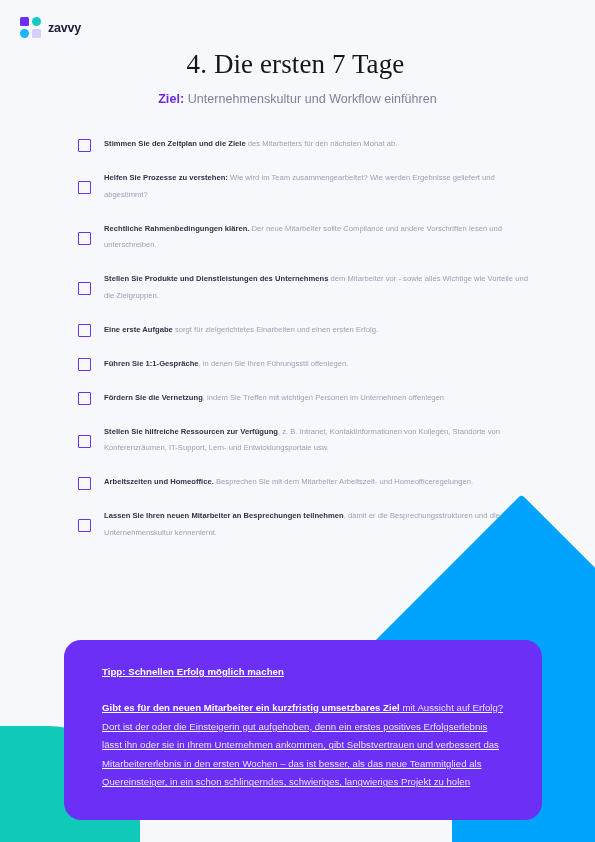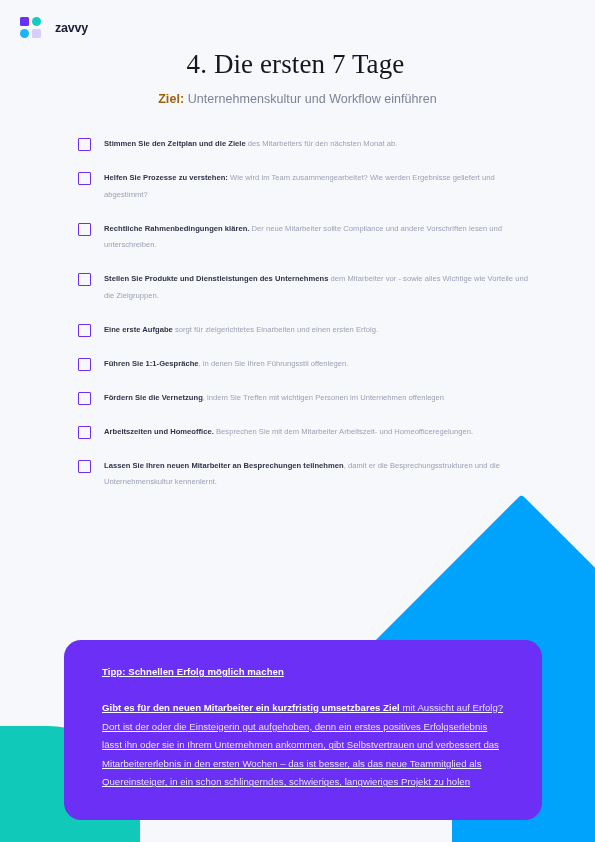--- a/index.html
+++ b/index.html
@@ -58,21 +58,21 @@
     z-index: 2;
     width: 595px;
     height: 842px;
   }
   #brand {
     position: absolute;
     left: 20px;
     top: 17px;
     display: flex;
     align-items: center;
-    gap: 14px;
+    gap: 7px;
   }
   #brand-mark {
     width: 21px;
     height: 21px;
     display: grid;
     grid-template-columns: 9px 9px;
     grid-template-rows: 9px 9px;
     gap: 3px;
   }
   .mk {
@@ -108,33 +108,33 @@
     left: 0;
     right: 0;
     top: 92px;
     text-align: center;
     font-size: 12.5px;
     color: #7d8296;
     letter-spacing: 0.05px;
   }
   #goal-label {
     font-weight: 700;
-    color: #a16207;
+    color: #6d28d9;
   }
 
   
   #checklist {
     position: absolute;
     left: 78px;
     top: 136px;
     width: 450px;
   }
   .check-row {
     display: flex;
-    align-items: flex-start;
+    align-items: center;
     margin-bottom: 17.5px;
   }
   .checkbox {
     flex: 0 0 auto;
     width: 11px;
     height: 11px;
     border: 1.3px solid #6b2ff5;
     border-radius: 1px;
     background: transparent;
     margin-top: 2px;
@@ -232,20 +232,24 @@
       <div class="check-row">
         <div class="checkbox"></div>
         <div class="check-text"><b>Führen Sie 1:1-Gespräche</b><span>, in denen Sie Ihren Führungsstil offenlegen.</span></div>
       </div>
       <div class="check-row">
         <div class="checkbox"></div>
         <div class="check-text"><b>Fördern Sie die Vernetzung</b><span>, indem Sie Treffen mit wichtigen Personen im Unternehmen offenlegen</span></div>
       </div>
       <div class="check-row">
         <div class="checkbox"></div>
+        <div class="check-text"><b>Stellen Sie hilfreiche Ressourcen zur Verfügung</b><span>, z. B. Intranet, Kontaktinformationen von Kollegen, Standorte von Konferenzräumen, IT-Support, Lern- und Entwicklungsportale usw.</span></div>
+      </div>
+      <div class="check-row">
+        <div class="checkbox"></div>
         <div class="check-text"><b>Arbeitszeiten und Homeoffice.</b><span> Besprechen Sie mit dem Mitarbeiter Arbeitszeit- und Homeofficeregelungen.</span></div>
       </div>
       <div class="check-row">
         <div class="checkbox"></div>
         <div class="check-text"><b>Lassen Sie Ihren neuen Mitarbeiter an Besprechungen teilnehmen</b><span>, damit er die Besprechungsstrukturen und die Unternehmenskultur kennenlernt.</span></div>
       </div>
     </div>
 
   <div id="tip-card">
     <div id="tip-heading">Tipp: Schnellen Erfolg möglich machen</div>

